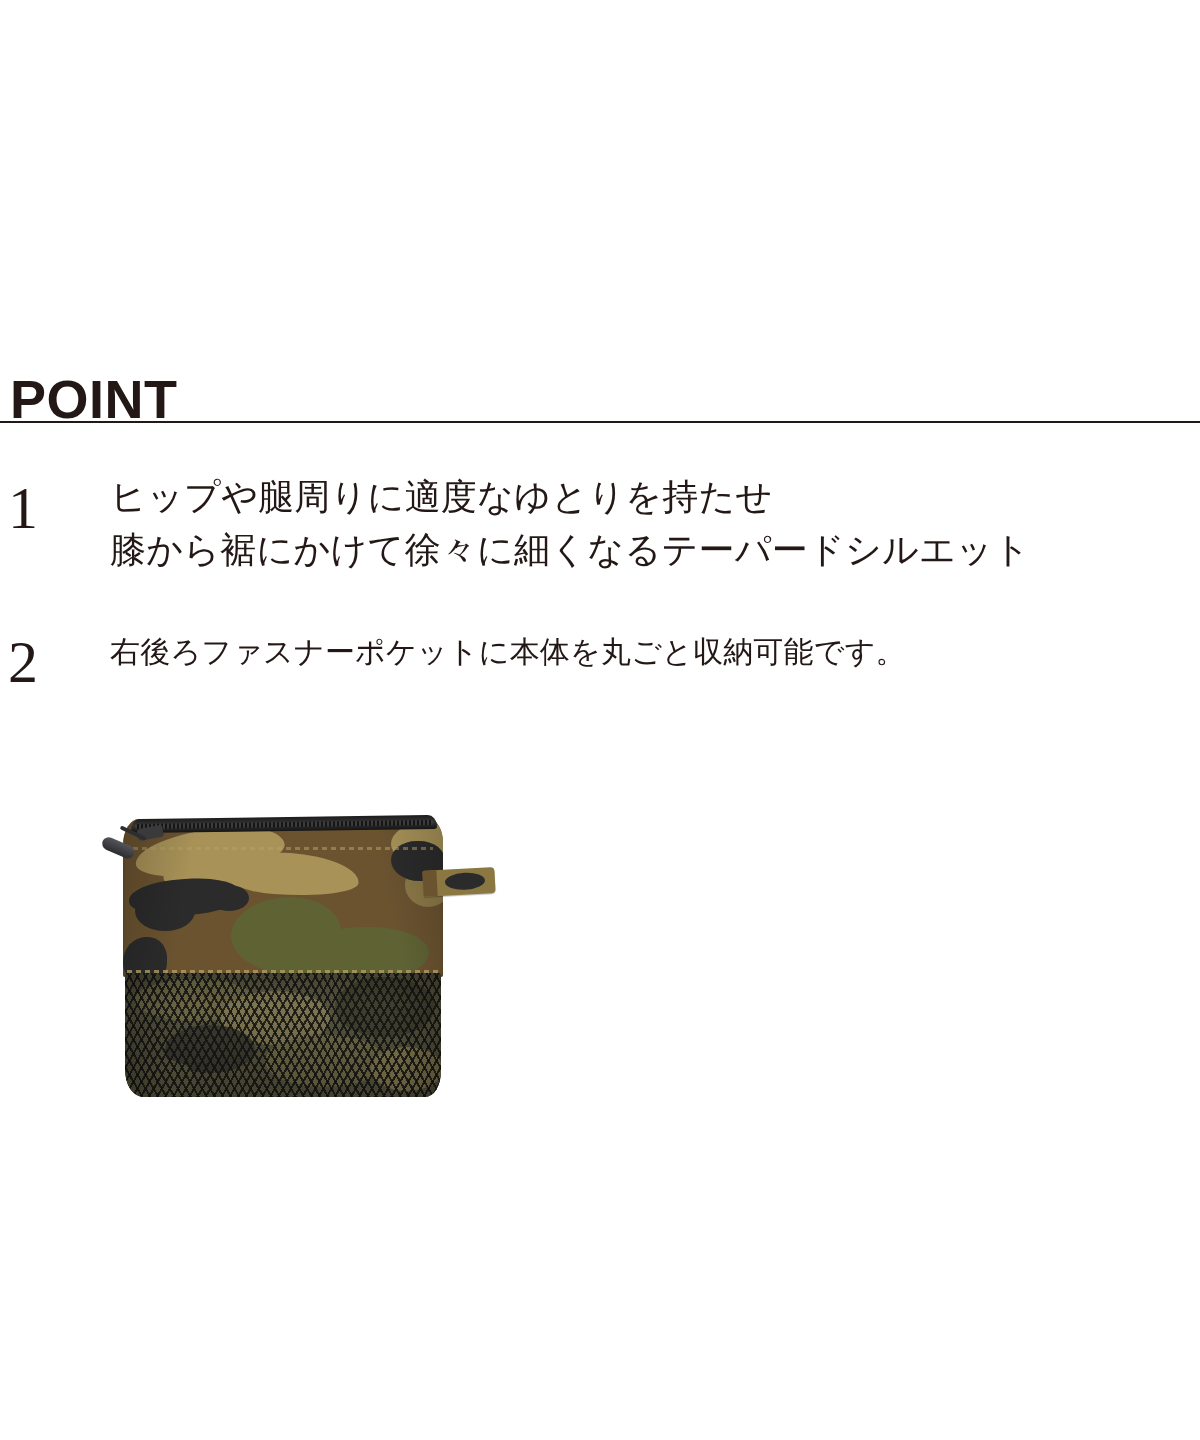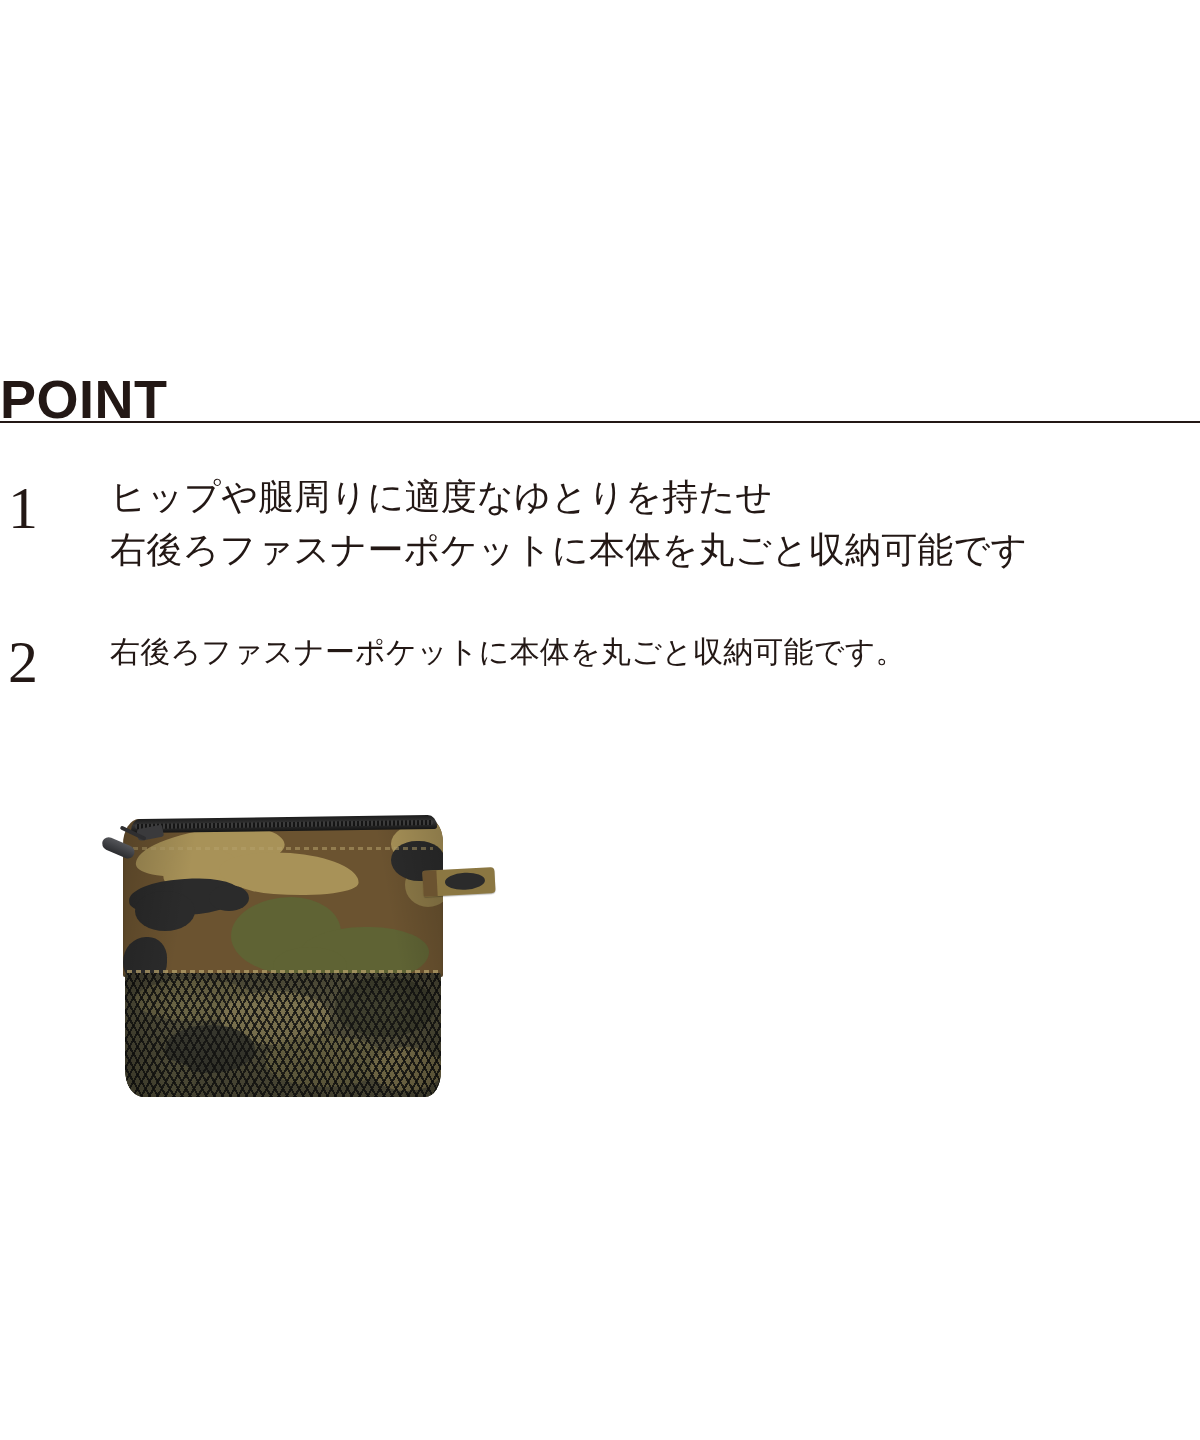--- a/index.html
+++ b/index.html
@@ -17,21 +17,21 @@
   }
 
   .page {
     position: absolute;
     inset: 0;
   }
 
   
   .point-title {
     position: absolute;
-    left: 0;
+    left: 10px;
     top: 326px;
     font-size: 54px;
     line-height: 56px;
     font-weight: bold;
     letter-spacing: 0.5px;
     color: #231815;
   }
 
   .divider {
     position: absolute;
@@ -311,21 +311,21 @@
   <h2 class="point-title">POINT</h2>
 
   <div class="divider"></div>
 
   <div class="point-list">
 
     <div class="point-item" id="item1">
       <div class="point-num">1</div>
       <div class="point-body">
         <div class="point-heading">ヒップや腿周りに適度なゆとりを持たせ</div>
-        <div class="point-heading">右後ろファスナーポケットに本体を丸ごと収納可能です</div>
+        <div class="point-heading">膝から裾にかけて徐々に細くなるテーパードシルエット</div>
       </div>
     </div>
 
     <div class="point-item" id="item2">
       <div class="point-num">2</div>
       <div class="point-body">
         <div class="point-sub">右後ろファスナーポケットに本体を丸ごと収納可能です。</div>
       </div>
     </div>
 

